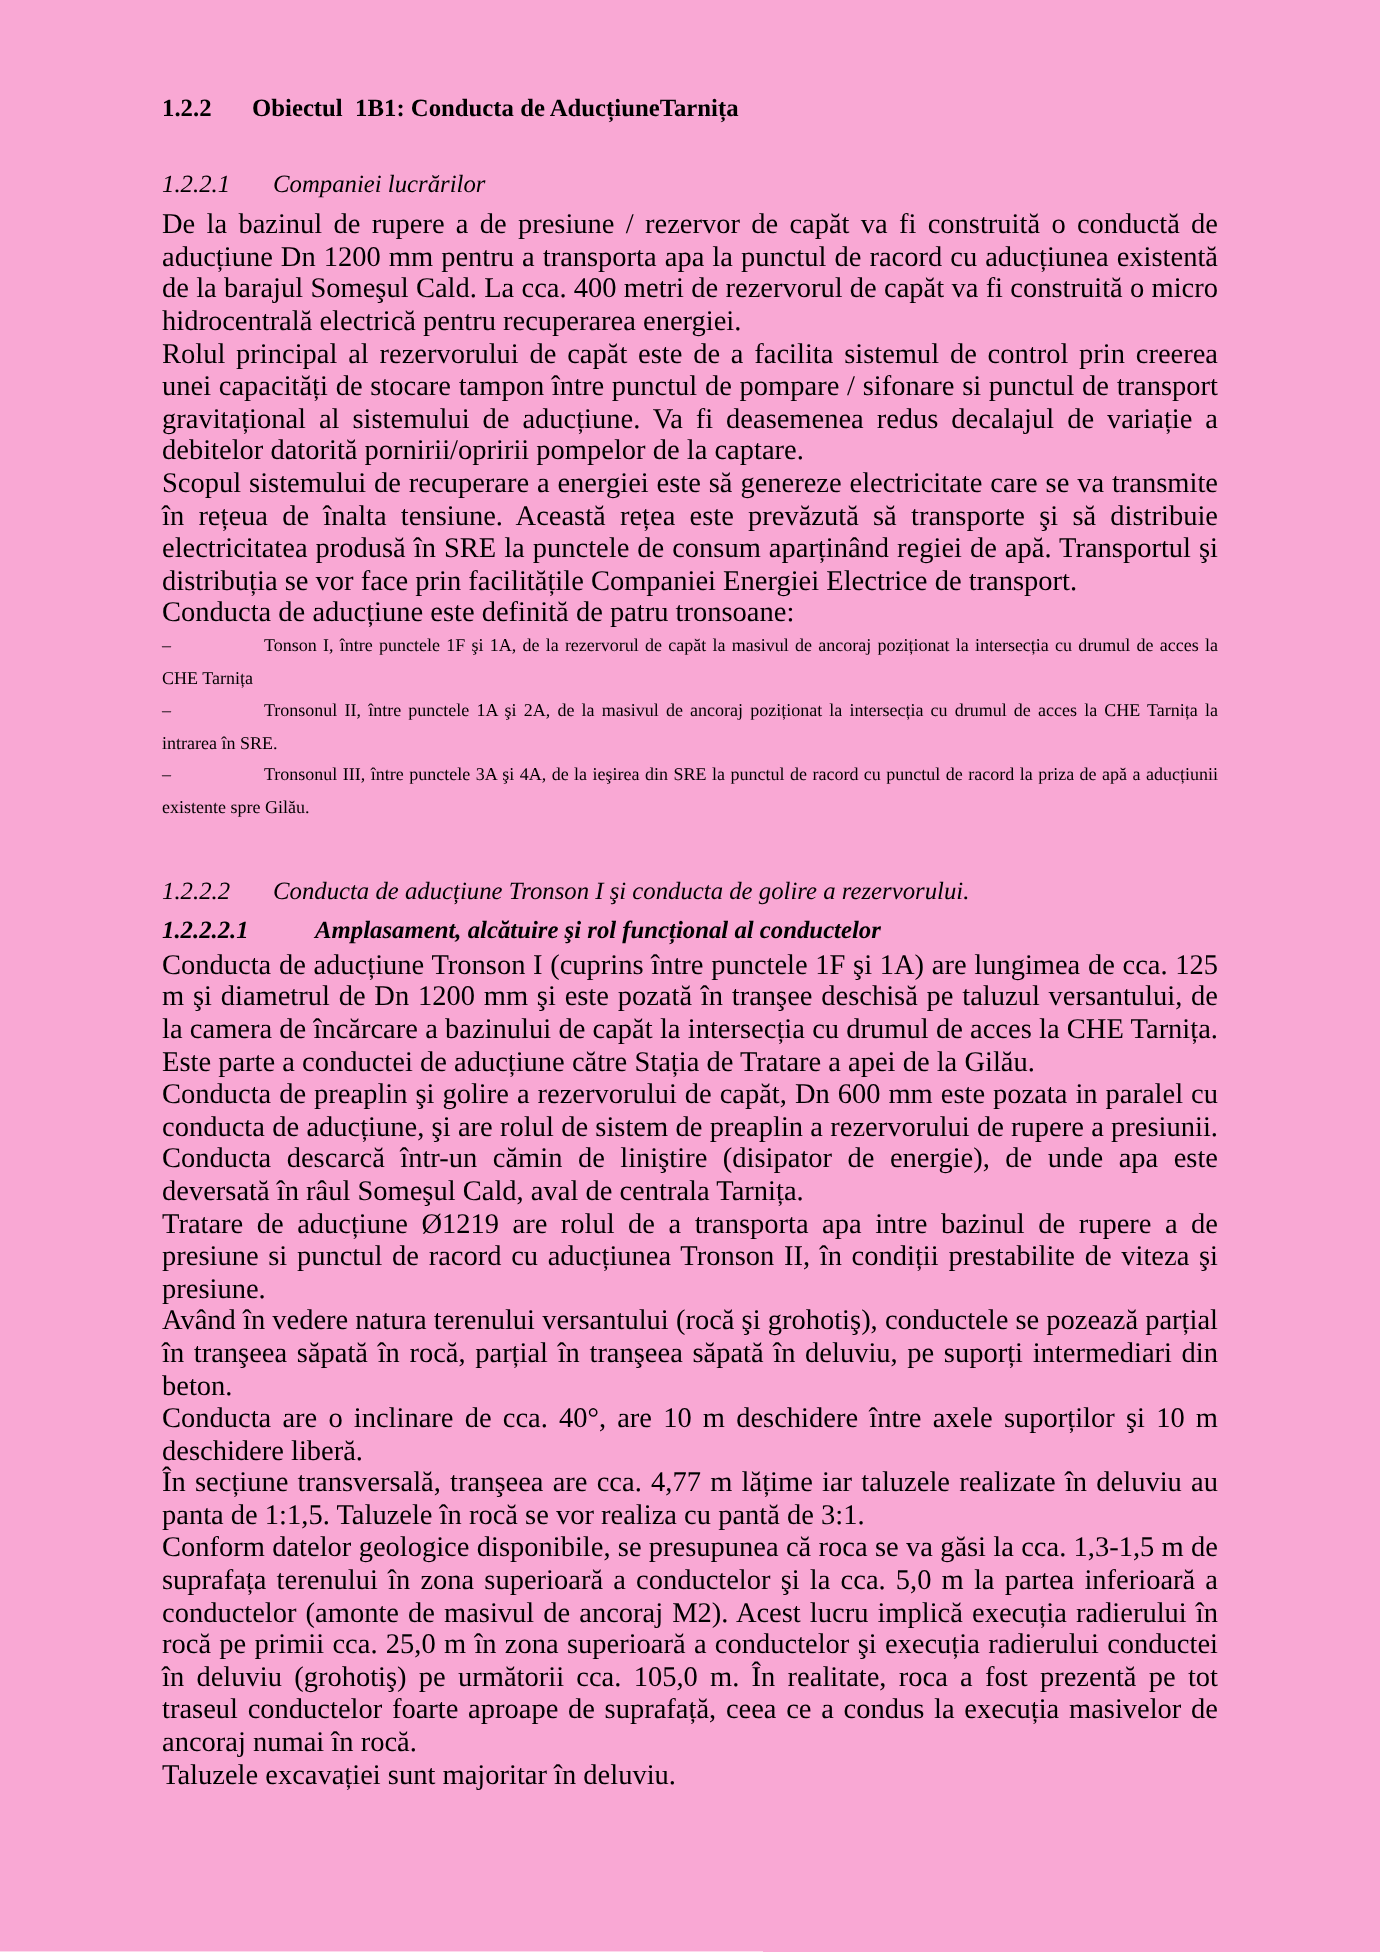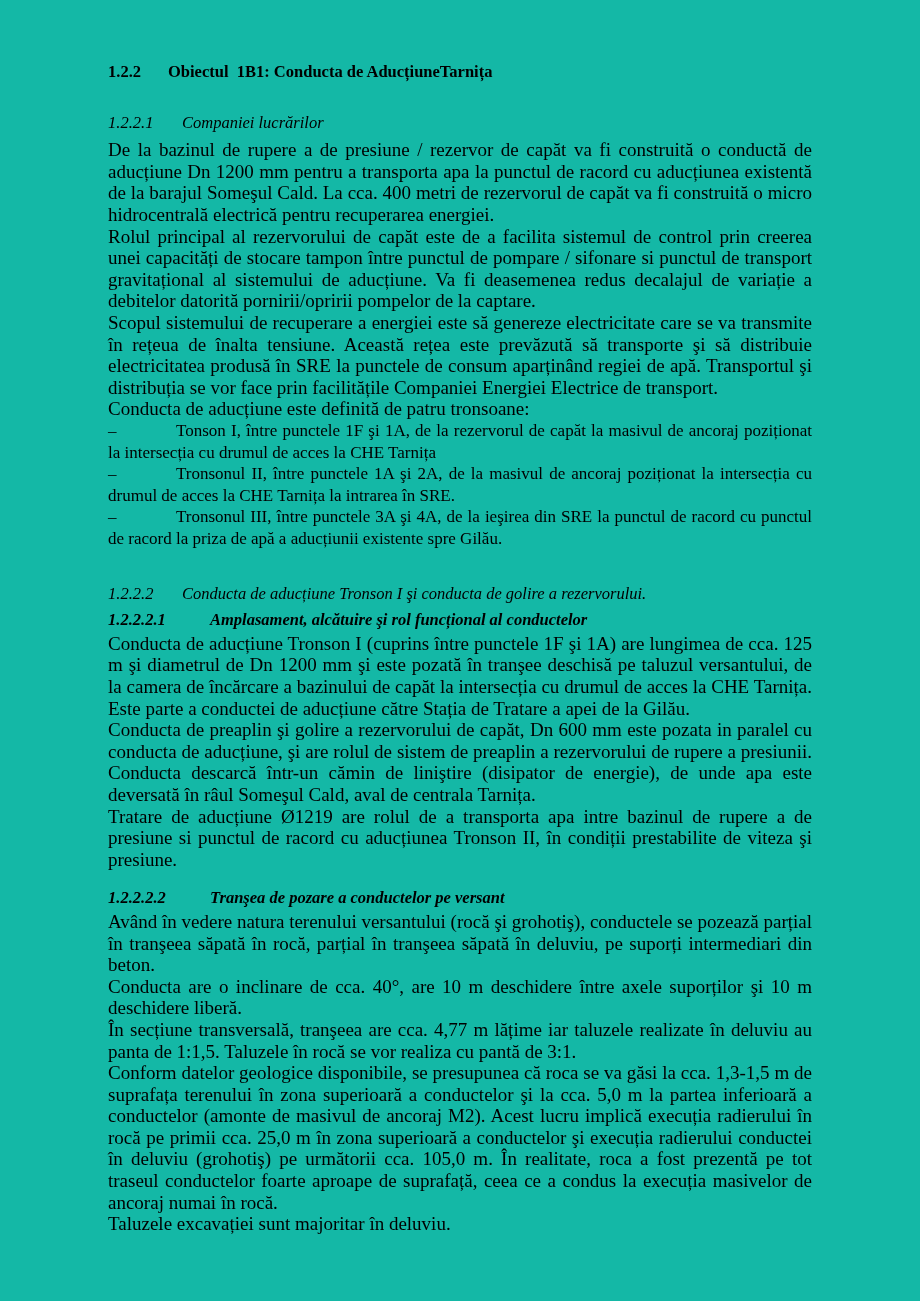--- a/index.html
+++ b/index.html
@@ -4,21 +4,21 @@
 <style>
   html, body {
     margin: 0;
     padding: 0;
     background: #ffffff;
   }
   .page {
     position: relative;
     width: 920px;
     height: 1301px;
-    background: #14b8a6;
+    background: #f9a8d4;
     box-sizing: border-box;
     padding: 62px 84px 40px 108px;
     font-family: "Liberation Serif", "DejaVu Serif", serif;
     color: #000000;
     overflow: hidden;
   }
   .content {
     width: 704px;
   }
 
@@ -65,21 +65,21 @@
     margin: 0;
     text-align: justify;
     text-justify: inter-word;
     -webkit-hyphens: none;
     hyphens: none;
   }
   p.body.last-left { text-align: left; }
 
   
   .dash-item {
-    font-size: 17px;
+    font-size: 12px;
     line-height: 21.6px;
     margin: 0;
     text-align: justify;
     text-indent: 0;
   }
   .dash-item .dash {
     display: inline-block;
     width: 68px;
   }
   .dash-item .dash .glyph {
@@ -114,23 +114,20 @@
     </div>
 
     <div class="h5">
       <span class="num">1.2.2.2.1</span><span>Amplasament, alcătuire şi rol funcțional al conductelor</span>
     </div>
 
     <p class="body">Conducta de aducțiune Tronson I (cuprins între punctele 1F şi 1A)  are lungimea de cca. 125 m şi diametrul de Dn 1200 mm şi este pozată în tranşee deschisă pe taluzul versantului, de la camera de încărcare a bazinului de capăt la intersecția cu drumul de acces la CHE Tarnița. Este parte a conductei de aducțiune către Stația de Tratare a apei de la Gilău.</p>
     <p class="body">Conducta de preaplin şi golire a rezervorului de capăt, Dn 600 mm este pozata in paralel cu conducta de aducțiune, şi are rolul de sistem de preaplin a rezervorului de rupere a presiunii. Conducta descarcă într-un cămin de liniştire (disipator de energie), de unde apa este deversată în râul Someşul Cald, aval de centrala Tarnița.</p>
     <p class="body">Tratare de aducțiune Ø1219 are rolul de a transporta apa intre bazinul de rupere a de presiune si punctul de racord cu aducțiunea Tronson II, în condiții prestabilite de viteza şi presiune.</p>
 
-    <div class="h5" style="margin-top:18px;">
-      <span class="num">1.2.2.2.2</span><span>Tranşea de pozare a conductelor pe versant</span>
-    </div>
 
     <p class="body">Având în vedere natura terenului versantului (rocă şi grohotiş), conductele se pozează parțial în tranşeea săpată în rocă, parțial în tranşeea săpată în deluviu, pe suporți intermediari din beton.</p>
     <p class="body">Conducta are o inclinare  de cca. 40°, are 10 m deschidere  între axele suporților şi 10 m deschidere liberă.</p>
     <p class="body">În secțiune transversală, tranşeea are cca. 4,77 m lățime iar taluzele realizate în deluviu au panta de 1:1,5. Taluzele în rocă se vor realiza cu pantă de 3:1.</p>
     <p class="body">Conform datelor geologice disponibile, se presupunea că roca se va găsi la cca. 1,3-1,5 m de suprafața terenului în zona superioară a conductelor şi la cca. 5,0 m la partea inferioară a conductelor (amonte de masivul de ancoraj M2). Acest lucru implică execuția radierului în rocă pe primii cca. 25,0 m în zona superioară a conductelor şi execuția radierului conductei în deluviu (grohotiş) pe următorii cca. 105,0 m. În realitate, roca a fost prezentă pe tot traseul conductelor foarte aproape de suprafață, ceea ce a condus la execuția masivelor de ancoraj numai în rocă.</p>
     <p class="body last-left">Taluzele excavației sunt majoritar în deluviu.</p>
 
   </div>
 </div>
 

